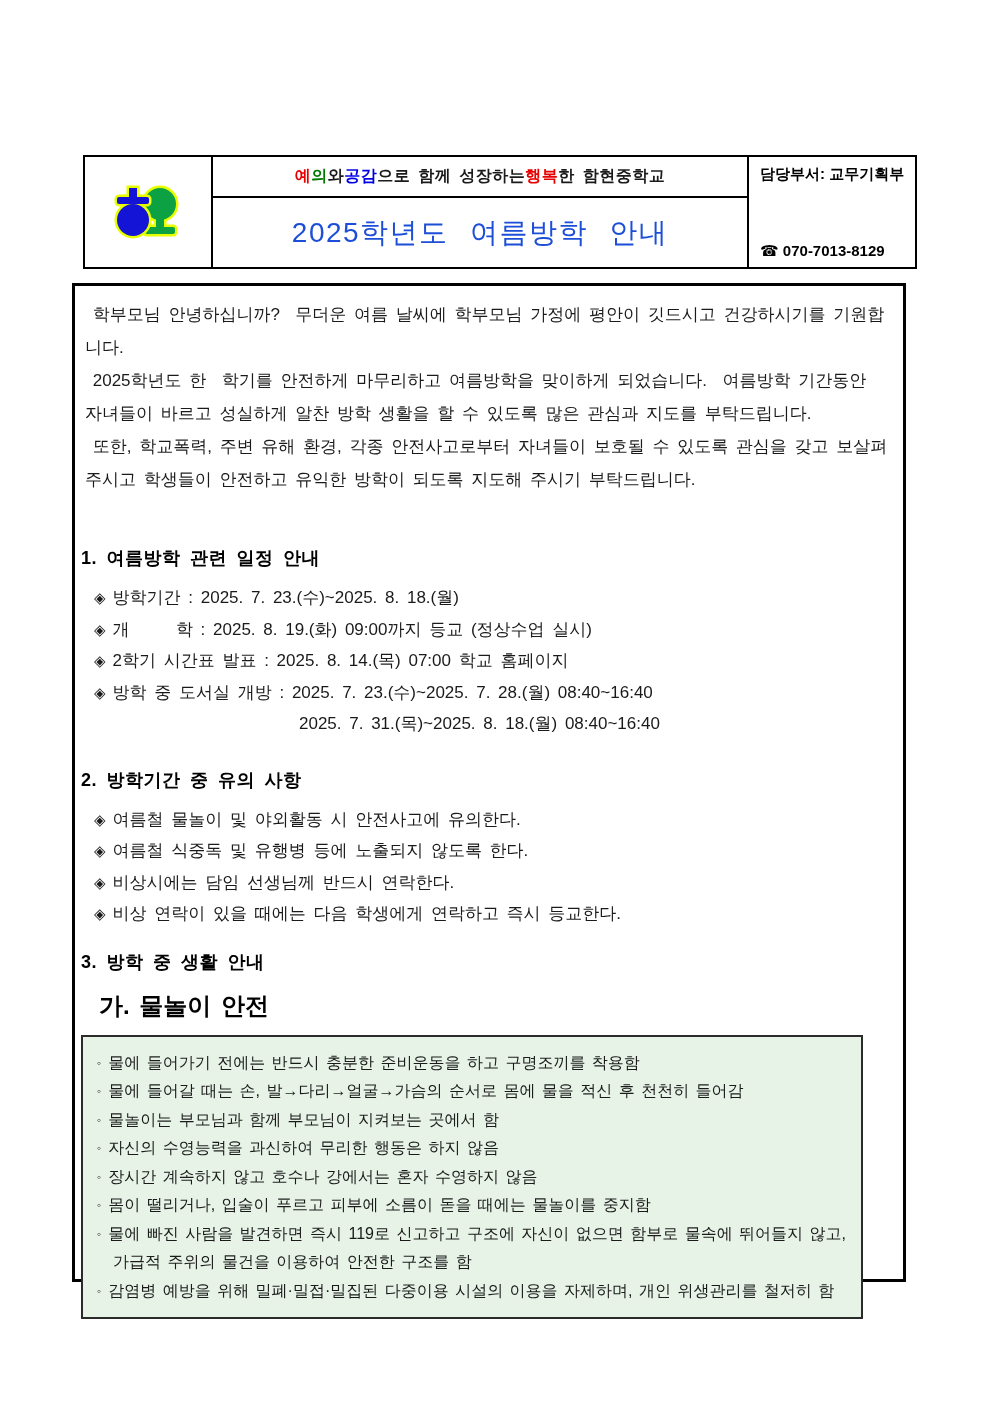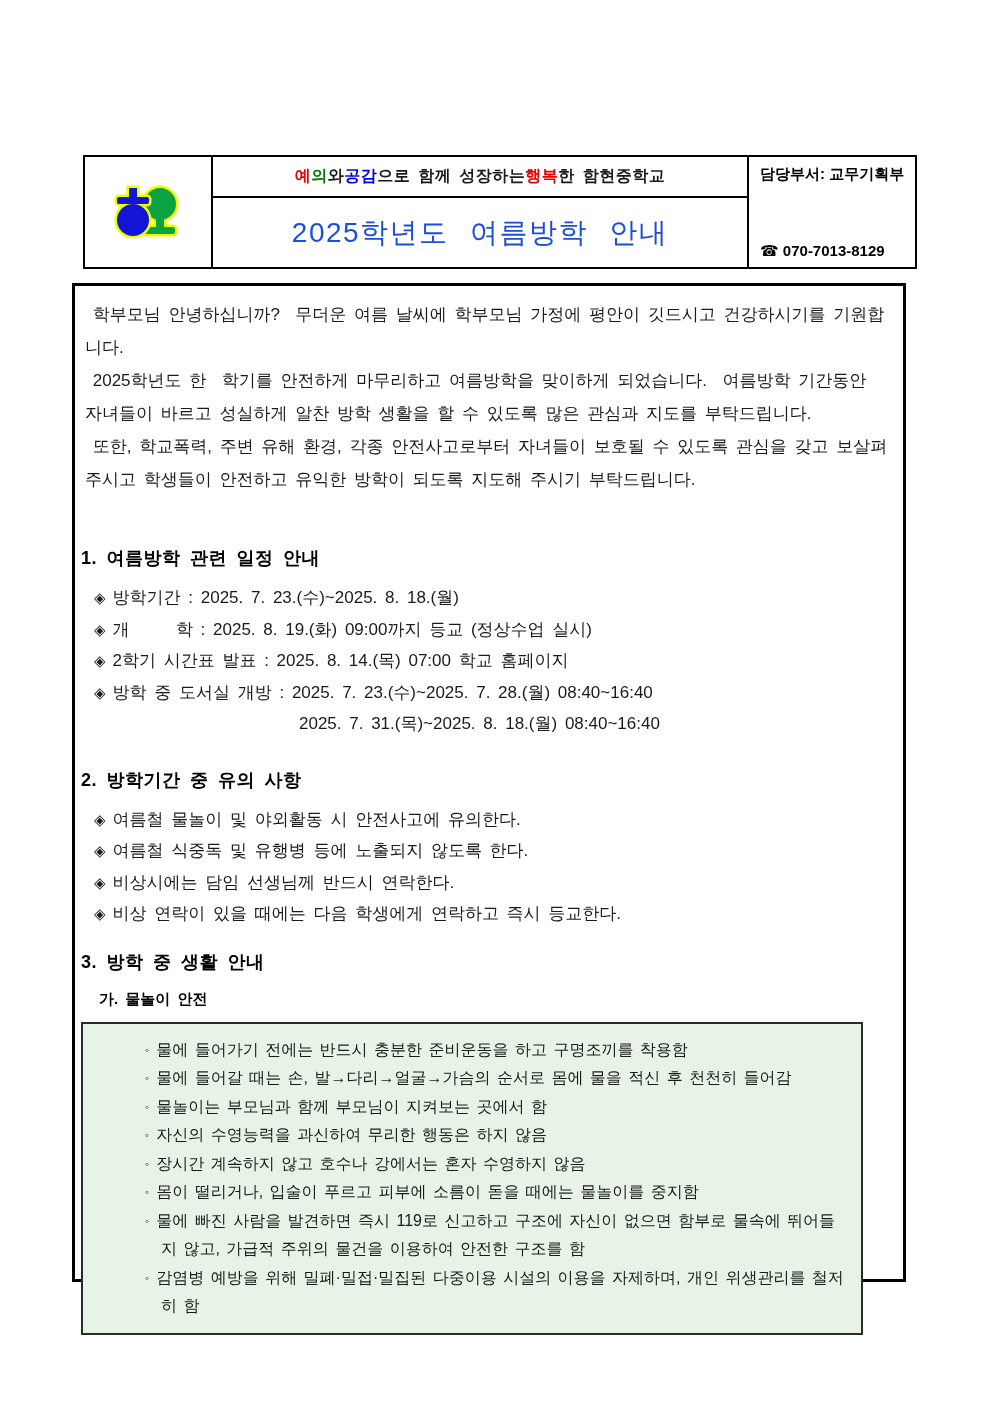--- a/index.html
+++ b/index.html
@@ -34,27 +34,27 @@
   .sec1{margin-top:48px;}
   .sec2{margin-top:26px;}
   .sec3{margin-top:18px;}
   .sec-heading{margin-left:6px;font-size:18px;font-weight:bold;line-height:28px;
     letter-spacing:.5px;word-spacing:4px;color:#000;}
   .sec-list{margin:10px 10px 0 19px;font-size:17px;line-height:31.5px;word-spacing:3px;}
   .line{white-space:pre-wrap;}
   .line .bullet{margin-right:7px;font-size:15px;}
   .line.indent{padding-left:205px;}
 
-  .subheading{margin:14px 0 0 24px;font-size:15px;font-weight:bold;word-spacing:3px;color:#000;}
+  .subheading{margin:14px 0 0 24px;font-size:24px;font-weight:bold;word-spacing:3px;color:#000;}
 
   
   .safety-box{margin:13px 0 0 6px;width:782px;box-sizing:border-box;
     border:2px solid #2b2b2b;background:#e6f3e6;padding:12px 12px 12px 14px;}
   .safety-item{font-size:16px;line-height:28.5px;word-spacing:2px;
-    padding-left:16px;text-indent:-16px;white-space:pre-wrap;margin-left:48px;}
+    padding-left:16px;text-indent:-16px;white-space:pre-wrap;}
   .safety-item .bullet{margin-right:7px;font-size:12px;vertical-align:1px;}
 </style>
 </head>
 <body>
 
 <div class="page">
 
   <div class="header-box">
     <div class="logo-cell">
       <svg class="logo" viewBox="0 0 78 68">

